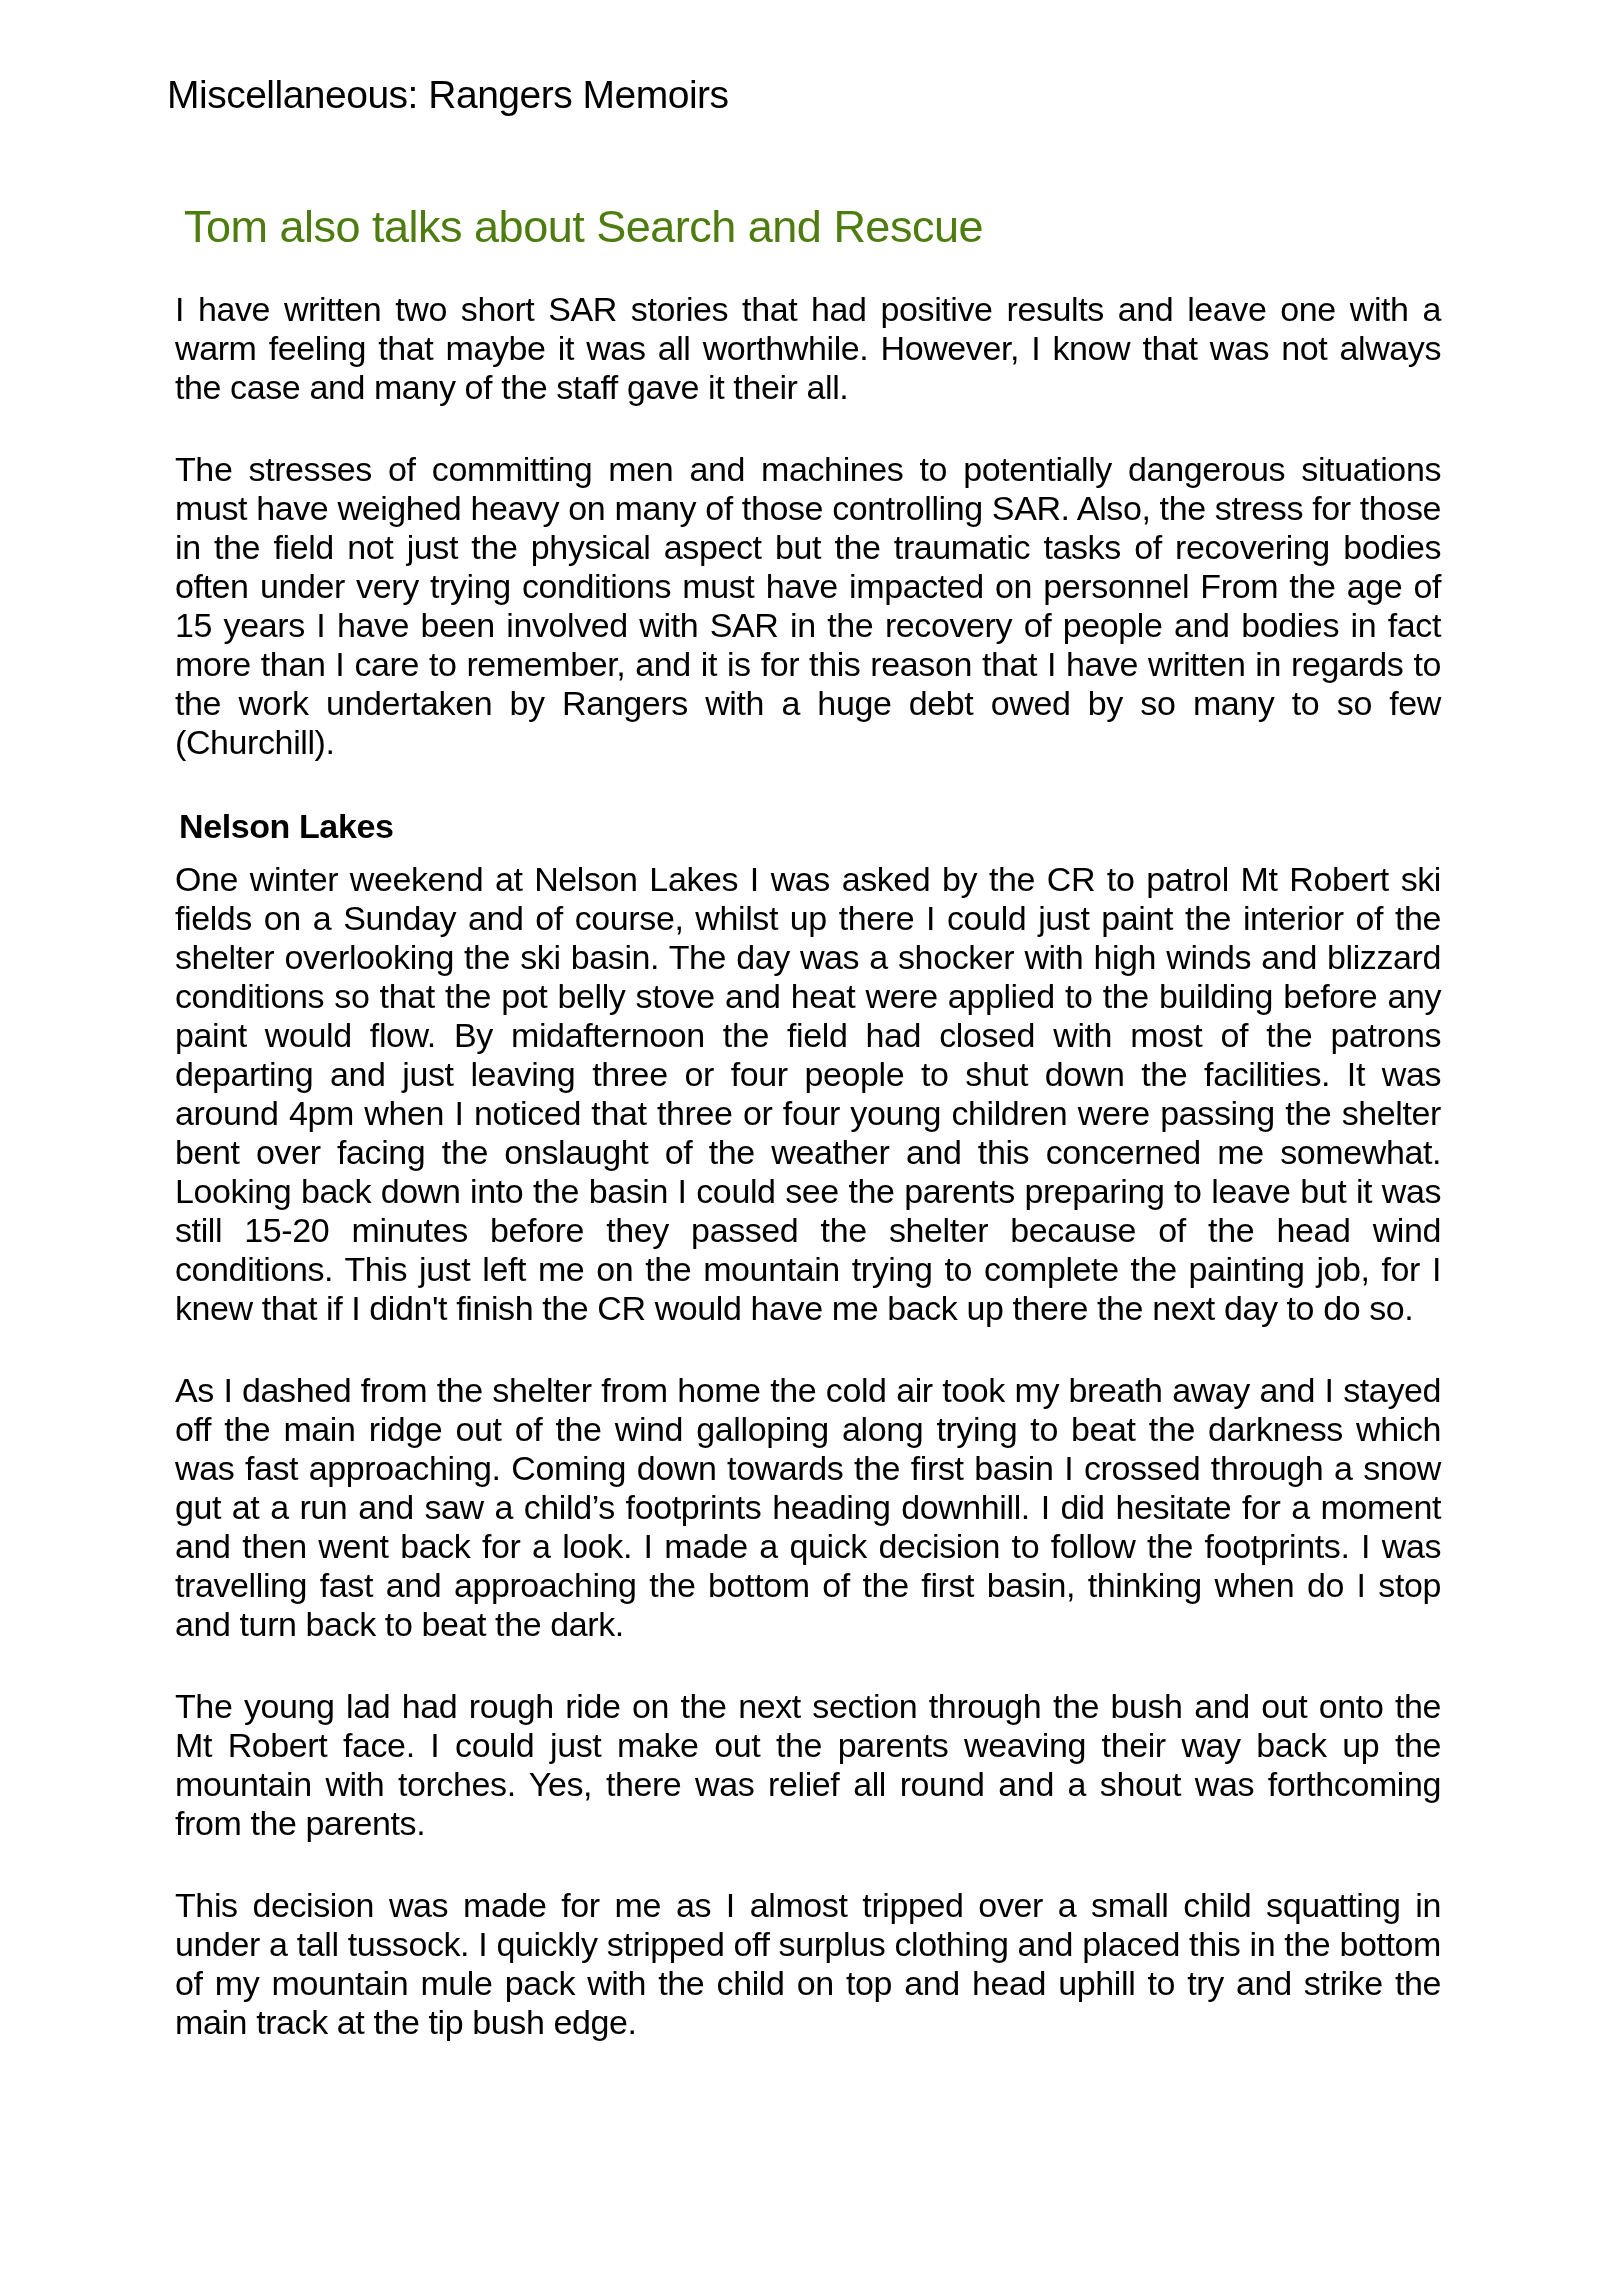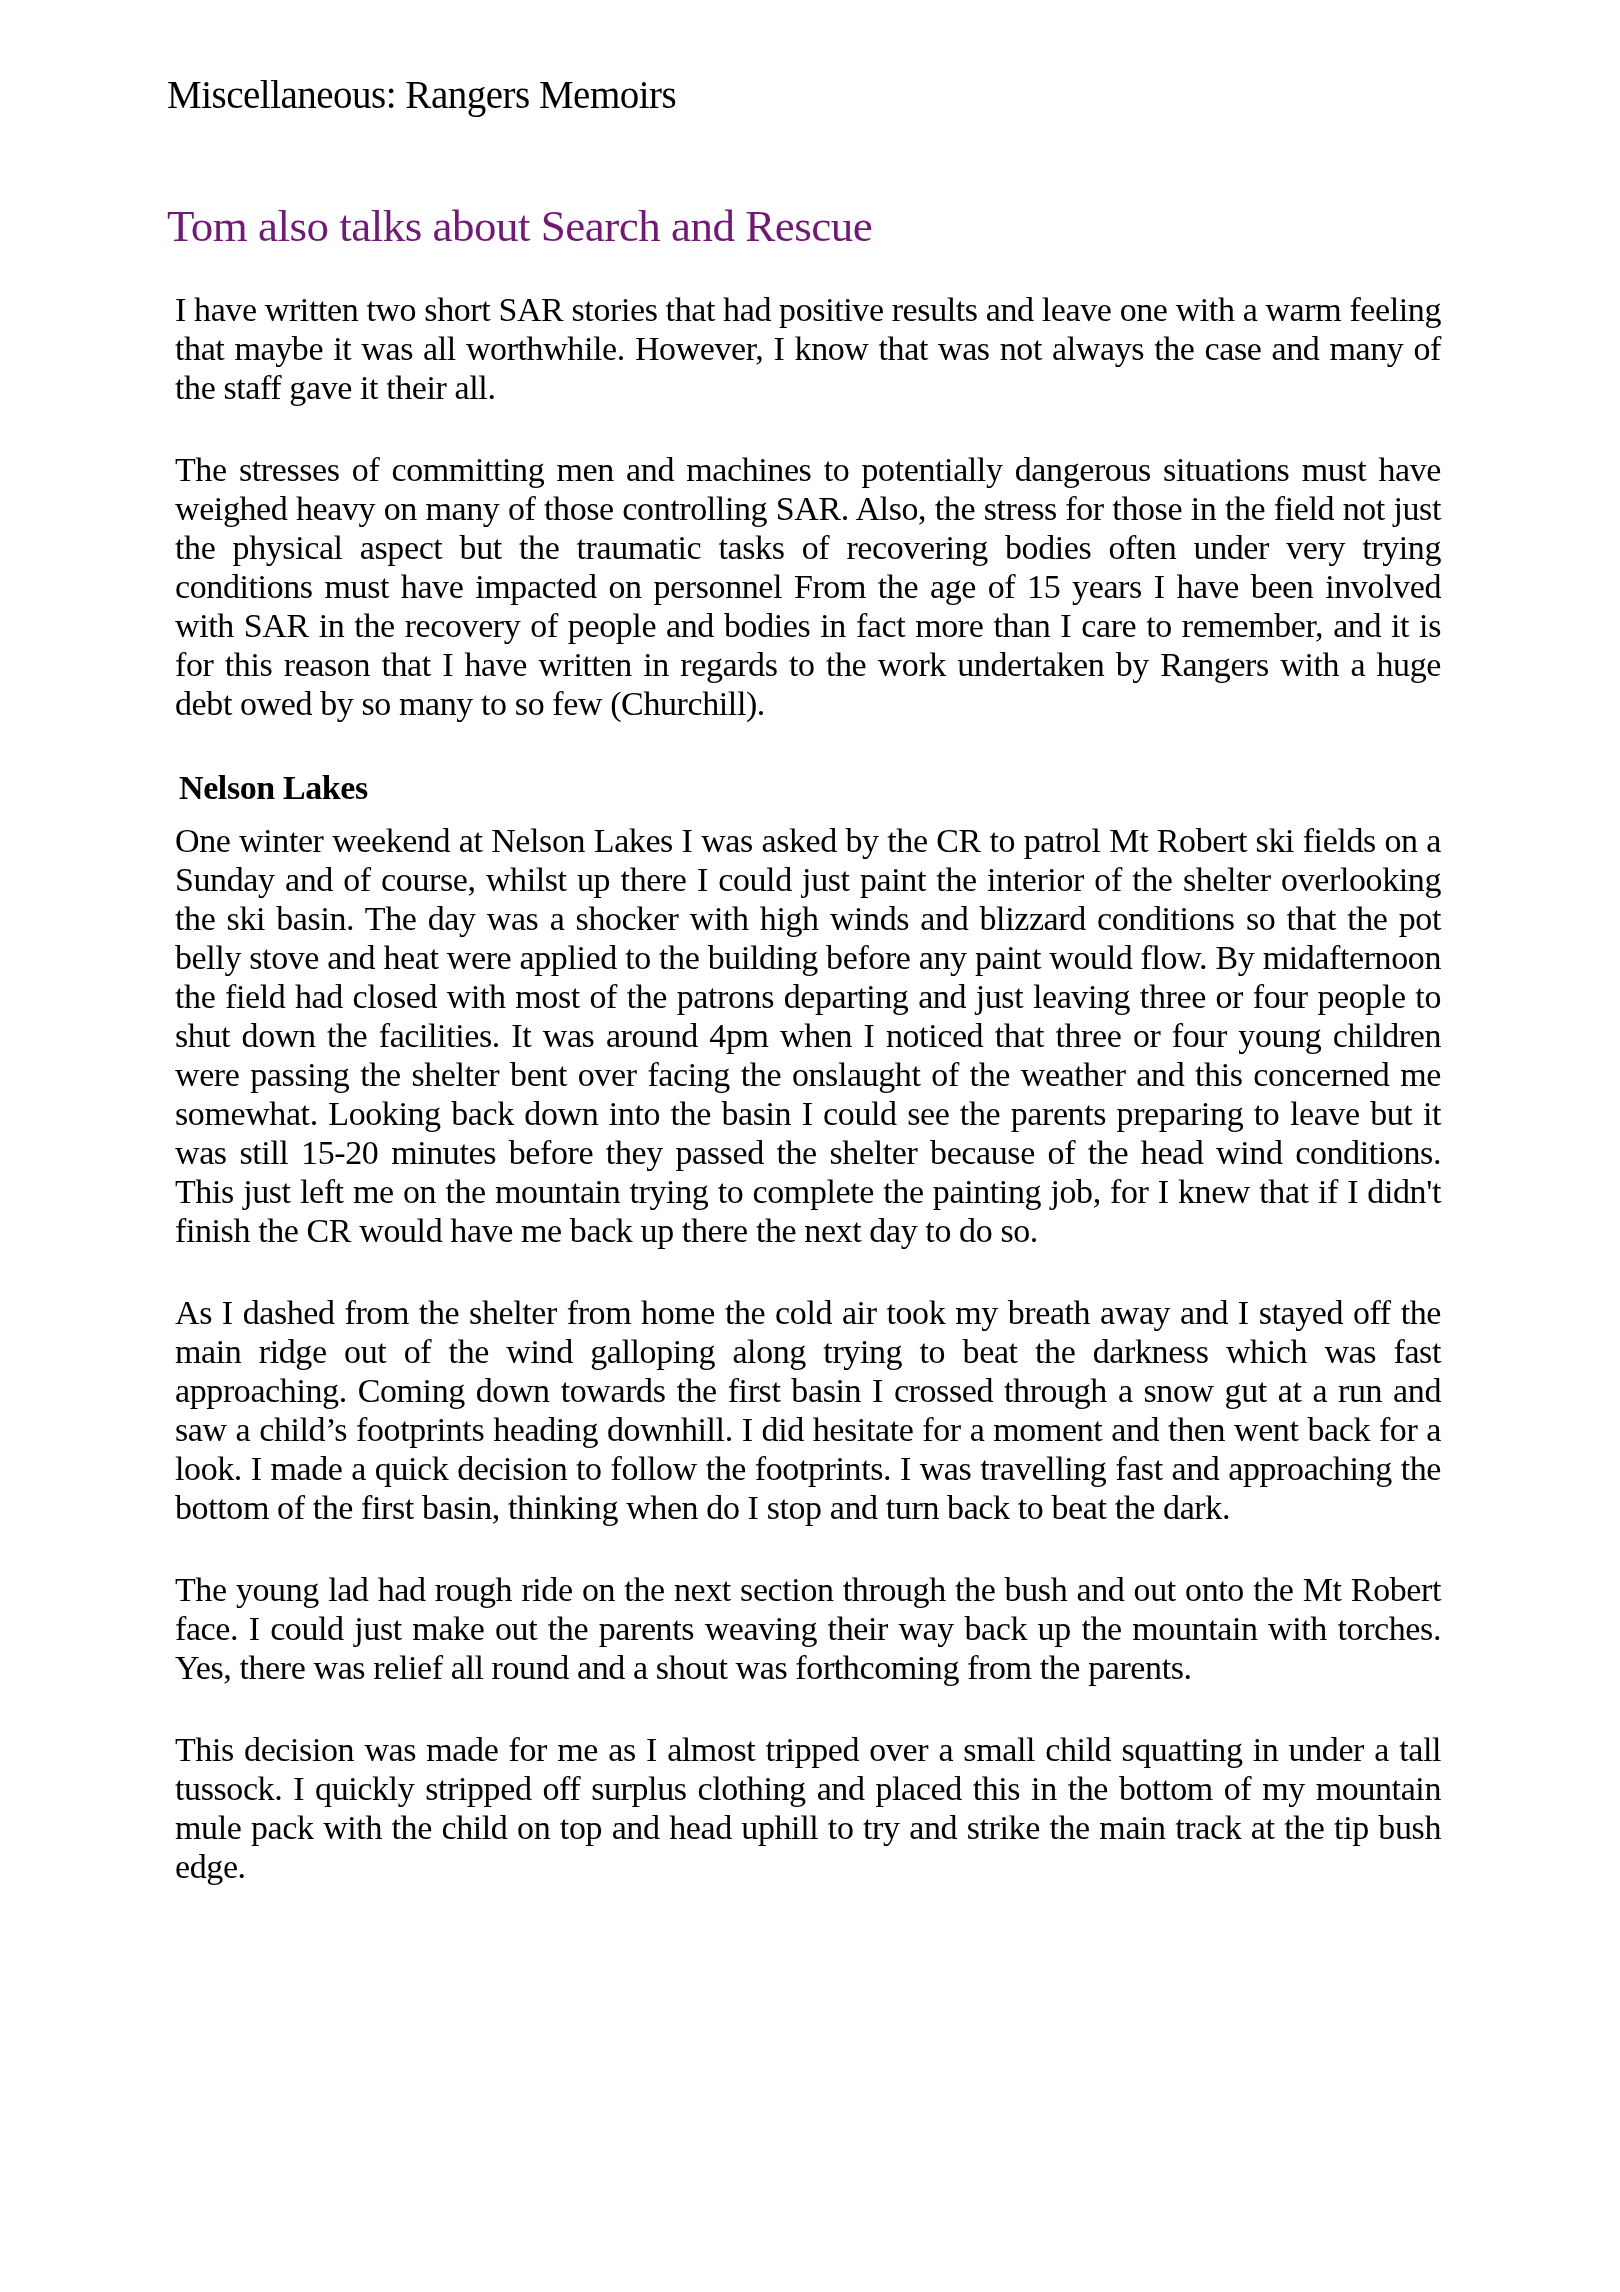--- a/index.html
+++ b/index.html
@@ -5,44 +5,44 @@
   html, body {
     margin: 0;
     padding: 0;
     background: #ffffff;
   }
   .page {
     position: relative;
     width: 1620px;
     height: 2069px;
     background: #ffffff;
-    font-family: Liberation Serif, serif;
+    font-family: Liberation Sans, sans-serif;
     color: #000000;
     overflow: hidden;
   }
   .content {
     position: absolute;
     left: 167px;
     top: 71px;
     width: 1274px;
   }
   .header-title {
     font-size: 39px;
     line-height: 47px;
     letter-spacing: -0.5px;
     margin: 0 0 82px 0;
     font-weight: 400;
   }
   .doc-title {
     font-size: 45px;
     line-height: 53px;
     letter-spacing: -0.5px;
-    color: #701a75;
+    color: #4d7c0f;
     font-weight: 400;
-    margin: 0 0 37px 0;
+    margin: 0 0 37px 17px;
   }
   .para {
     font-size: 34px;
     line-height: 39px;
     letter-spacing: -0.4px;
     text-align: justify;
     margin: 0 0 43px 8px;
   }
   .section-title {
     font-size: 34px;

